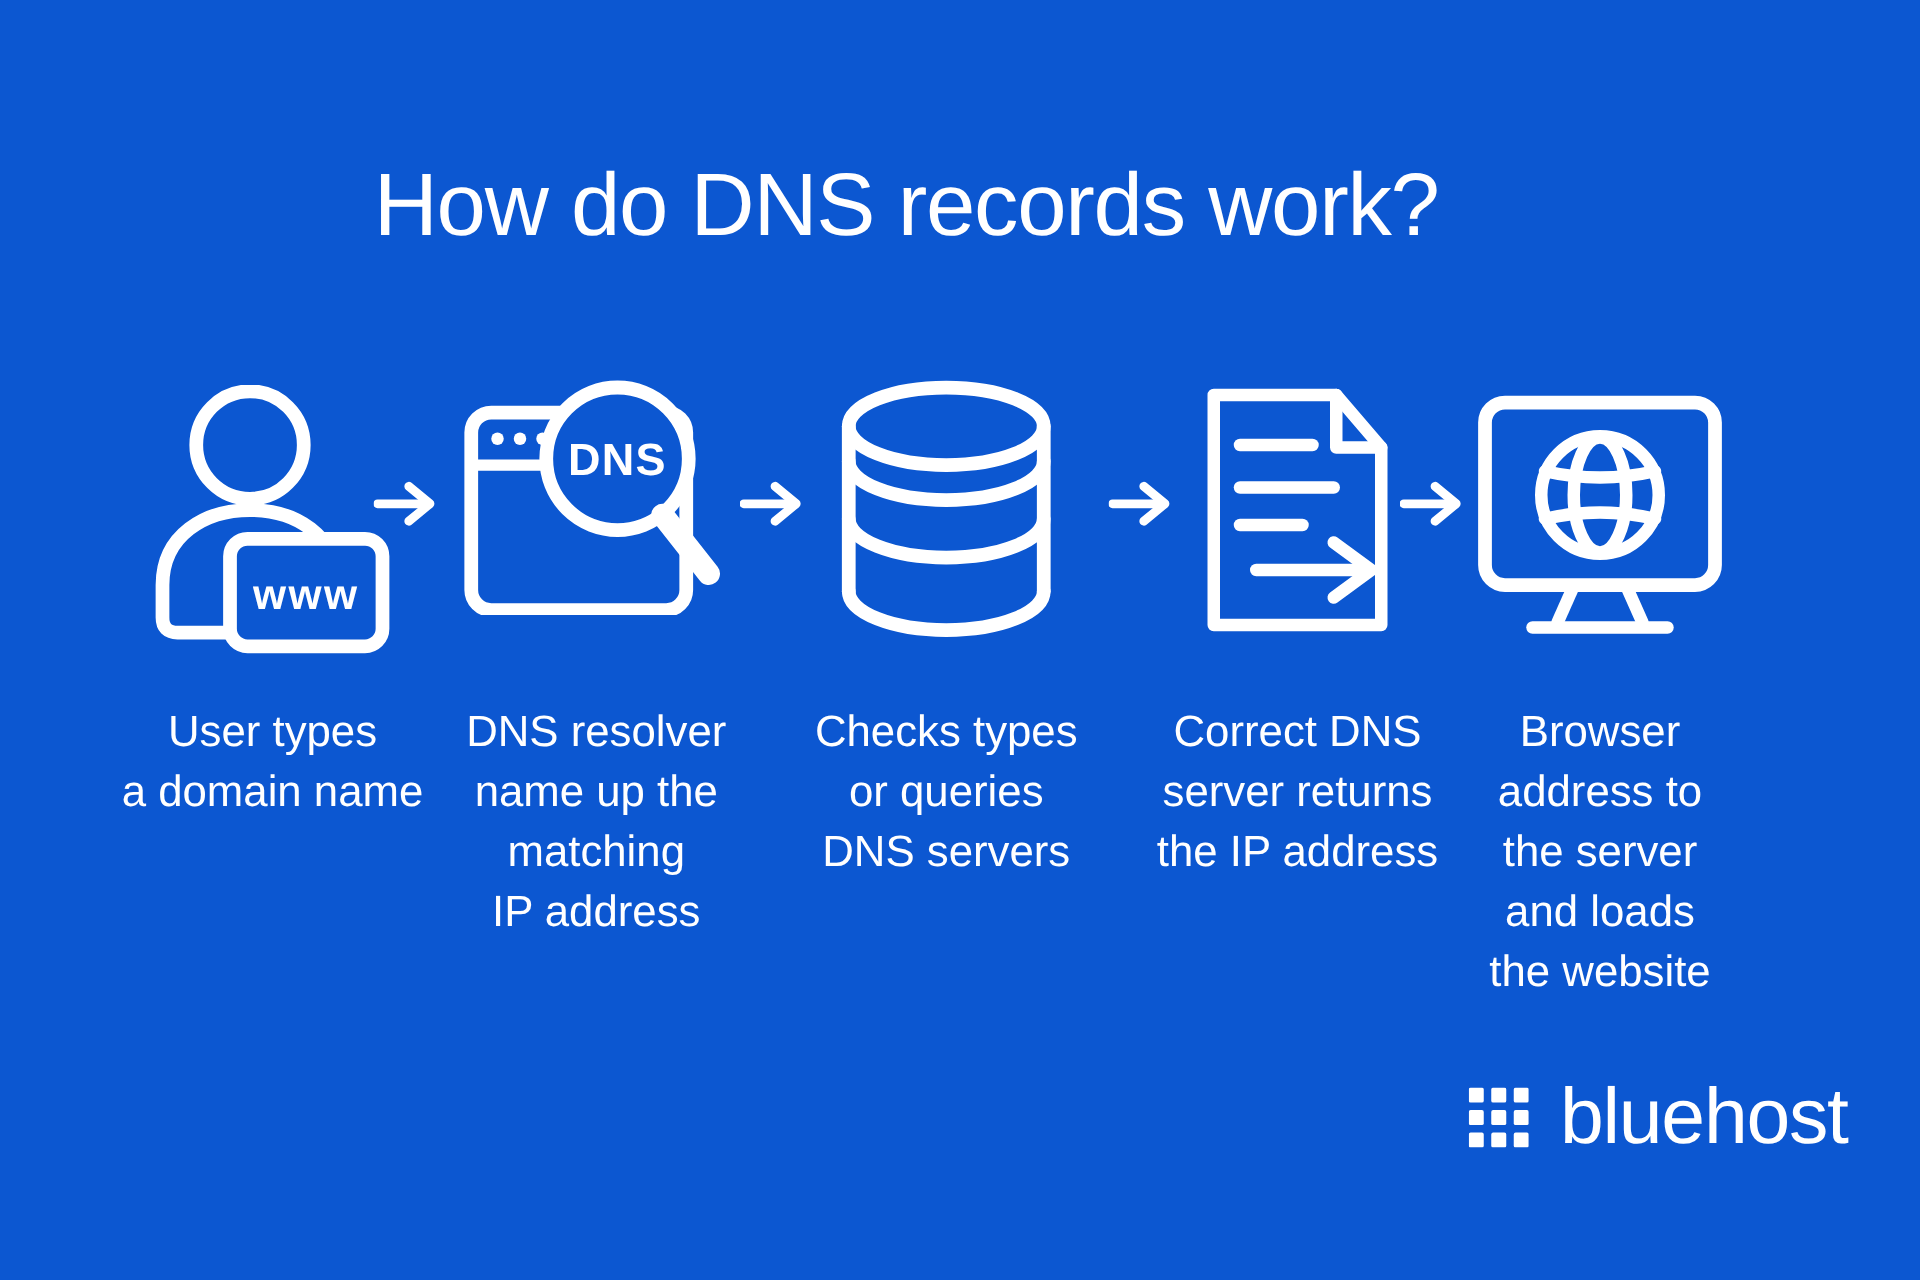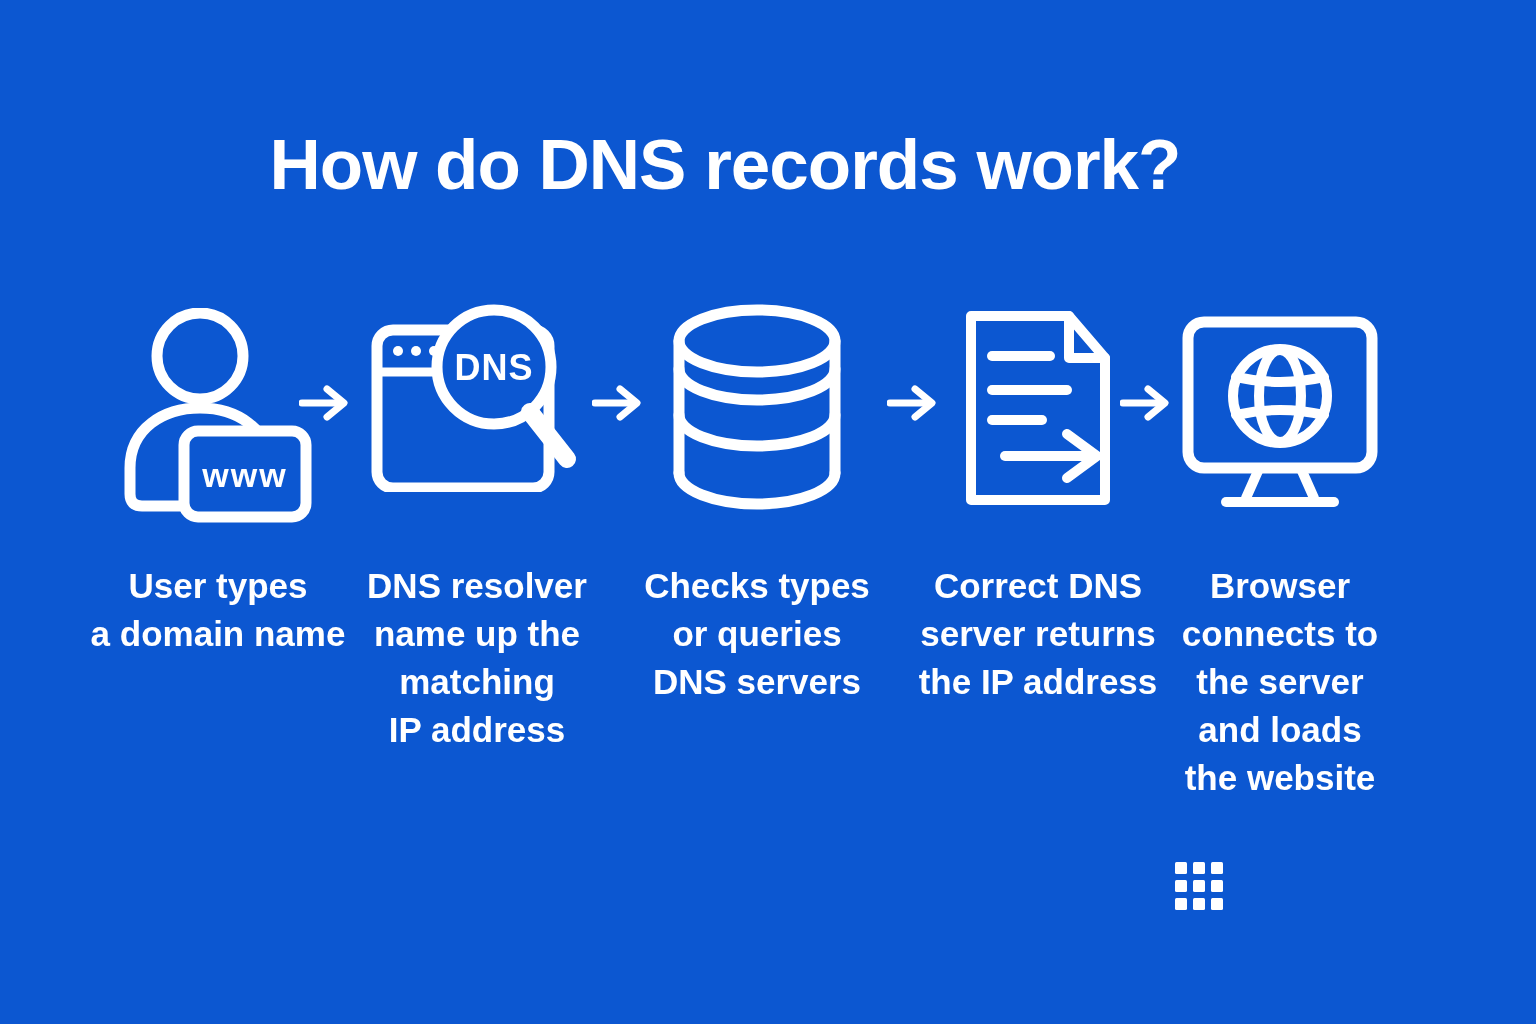--- a/index.html
+++ b/index.html
@@ -3,27 +3,27 @@
 <meta charset="utf-8">
 <style>
   html,body{margin:0;padding:0;background:#0C57D1;}
   .canvas{
     position:relative;width:1536px;height:1024px;
     background:#0C57D1;overflow:hidden;
     font-family:"Liberation Sans",sans-serif;color:#ffffff;
   }
   .title{
     position:absolute;top:124px;left:0;width:1450px;
-    text-align:center;font-size:71px;font-weight:bold;letter-spacing:-1px;
+    text-align:center;font-size:71px;font-weight:normal;letter-spacing:-1px;
   }
   .step{position:absolute;top:300px;width:280px;}
   .step-icon{position:absolute;left:50%;transform:translateX(-50%);}
   .step-label{
     position:absolute;top:262px;left:0;width:100%;
-    text-align:center;font-size:35px;line-height:48px;font-weight:bold;
+    text-align:center;font-size:35px;line-height:48px;font-weight:normal;
     white-space:pre-line;letter-spacing:0;
   }
   .flow-arrow{position:absolute;top:381px;}
   .brand{position:absolute;left:1175px;top:862px;display:flex;align-items:center;gap:25px;}
   .brand-text{font-size:63px;letter-spacing:-1px;line-height:1;}
   svg{display:block;}
   svg .stroke{stroke:#ffffff;fill:none;stroke-linecap:round;stroke-linejoin:round;}
   svg .bgfill{fill:#0C57D1;stroke:#ffffff;stroke-linecap:round;stroke-linejoin:round;}
   svg .whitefill{fill:#ffffff;stroke:none;}
   svg text{font-family:"Liberation Sans",sans-serif;fill:#ffffff;font-weight:bold;}
@@ -117,33 +117,34 @@
       <rect class="stroke" x="8" y="8" width="184" height="146" rx="16" stroke-width="11"></rect>
       <circle class="stroke" cx="100" cy="82" r="47" stroke-width="10"></circle>
       <ellipse class="stroke" cx="100" cy="82" rx="21" ry="46" stroke-width="10"></ellipse>
       <path class="stroke" stroke-width="10" d="M56,63 Q100,73 144,63"></path>
       <path class="stroke" stroke-width="10" d="M56,101 Q100,91 144,101"></path>
       <path class="stroke" stroke-width="10" d="M78,157 L66,184"></path>
       <path class="stroke" stroke-width="10" d="M122,157 L134,184"></path>
       <path class="stroke" stroke-width="10" d="M46,188 H154"></path>
     </svg>
     <div class="step-label">Browser
-connects to
+address to
 the server
 and loads
 the website</div>
   </div>
 
   <div class="brand">
     <svg width="48" height="48" viewBox="0 0 48 48">
       <rect class="whitefill" x="0" y="0" width="12" height="12" rx="1.5"></rect>
       <rect class="whitefill" x="18" y="0" width="12" height="12" rx="1.5"></rect>
       <rect class="whitefill" x="36" y="0" width="12" height="12" rx="1.5"></rect>
       <rect class="whitefill" x="0" y="18" width="12" height="12" rx="1.5"></rect>
       <rect class="whitefill" x="18" y="18" width="12" height="12" rx="1.5"></rect>
       <rect class="whitefill" x="36" y="18" width="12" height="12" rx="1.5"></rect>
       <rect class="whitefill" x="0" y="36" width="12" height="12" rx="1.5"></rect>
       <rect class="whitefill" x="18" y="36" width="12" height="12" rx="1.5"></rect>
       <rect class="whitefill" x="36" y="36" width="12" height="12" rx="1.5"></rect>
     </svg>
+    <div class="brand-text">bluehost</div>
   </div>
 
 </div>
 
 </body></html>

